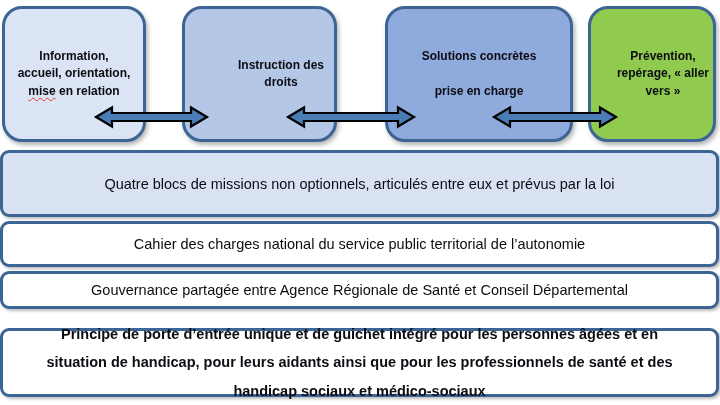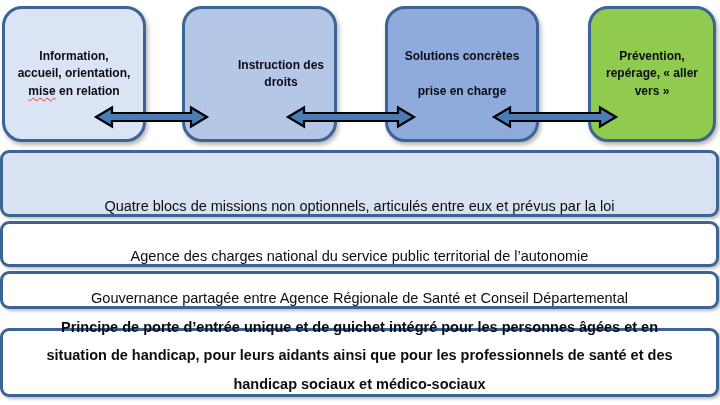--- a/index.html
+++ b/index.html
@@ -15,35 +15,35 @@
   }
   .box{
     position:absolute; top:6px; height:136px;
     border:3px solid var(--box-border); border-radius:20px;
     display:flex; align-items:center; justify-content:center; text-align:center;
     box-shadow:2px 3px 4px rgba(110,110,110,.5);
   }
   .box-text{font-weight:700; font-size:12px; line-height:1.45; padding:0 4px;}
   .box1{left:2px;   width:144px; background:var(--box1-fill);}
   .box2{left:182px; width:155px; background:var(--box2-fill);padding-left:43px;}
-  .box3{left:385px; width:154px; background:var(--box3-fill);}
-  .box4{left:588px; width:128px; background:var(--box4-fill);}
+  .box3{left:385px; width:188px; background:var(--box3-fill);}
+  .box4{left:588px; width:128px; background:var(--box4-fill);justify-content:flex-end;}
   .misspell{
     text-decoration:underline wavy #e03c31 1px;
     text-underline-offset:2px;
   }
   .arrow{position:absolute; top:106px; height:22px; overflow:visible;}
   .arrow polygon{fill:var(--arrow-fill); stroke:var(--arrow-outline); stroke-width:2.2; stroke-linejoin:miter;}
   .a1{left:95px;  width:113px;}
   .a2{left:287px; width:128px;}
   .a3{left:493px; width:124px;}
   .band{
     position:absolute; left:0; width:719px; background:#fff;
     border:3px solid var(--band-border); border-radius:9px;
-    display:flex; flex-direction:column; align-items:center; justify-content:flex-end;
+    display:flex; flex-direction:column; align-items:center; justify-content:center;
     text-align:center; box-shadow:2px 2px 3px rgba(110,110,110,.45);
   }
   .band span, .band .bline{white-space:nowrap;}
   .band-1{top:150px; height:67px; background:var(--band1-fill); font-size:14.5px;}
   .band-2{top:221px; height:46px; font-size:14.5px;}
   .band-3{top:271px; height:38px; font-size:14.5px;}
   .band-4{top:328px; height:69px; font-size:14.5px; font-weight:700; line-height:20.5px;gap:8px;}
 </style>
 </head>
 <body>
@@ -88,21 +88,21 @@
   </svg>
   <svg class="arrow a3" viewBox="0 0 124 22" xmlns="http://www.w3.org/2000/svg">
     <polygon points="1,11 17,1.5 17,7 107,7 107,1.5 123,11 107,20.5 107,15 17,15 17,20.5"></polygon>
   </svg>
 
   <div class="band band-1">
     <span>Quatre blocs de missions non optionnels, articulés entre eux et prévus par la loi</span>
   </div>
 
   <div class="band band-2">
-    <span>Agence des charges national du service public territorial de l’autonomie</span>
+    <span>Cahier des charges national du service public territorial de l’autonomie</span>
   </div>
 
   <div class="band band-3">
     <span>Gouvernance partagée entre Agence Régionale de Santé et Conseil Départemental</span>
   </div>
 
   <div class="band band-4">
     <div class="bline">Principe de porte d’entrée unique et de guichet intégré pour les personnes âgées et en</div>
     <div class="bline">situation de handicap, pour leurs aidants ainsi que pour les professionnels de santé et des</div>
     <div class="bline">handicap sociaux et médico-sociaux</div>

